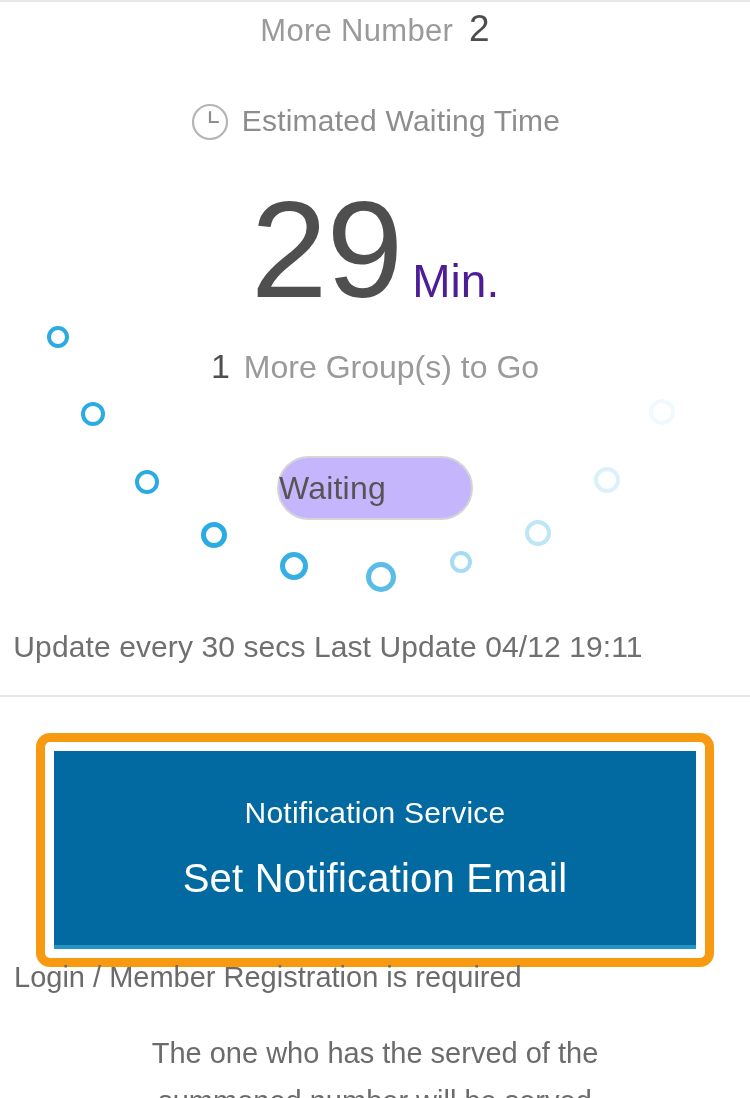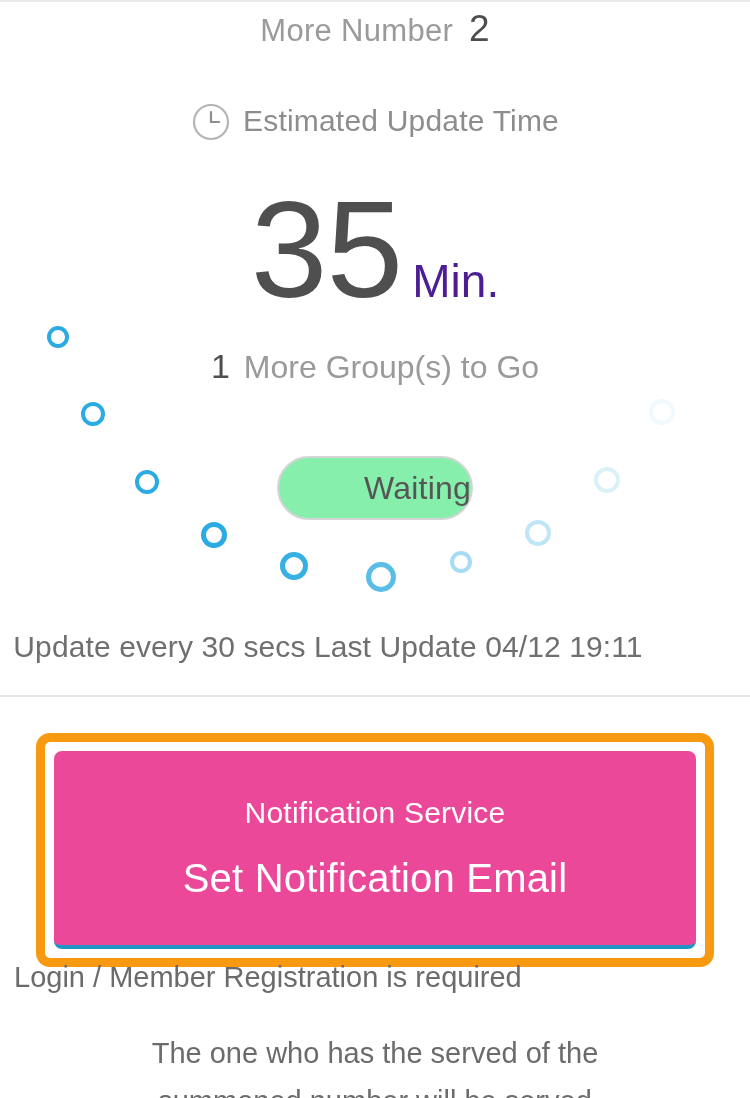--- a/index.html
+++ b/index.html
@@ -141,24 +141,24 @@
 
   
   .waiting-pill {
     position: absolute;
     top: 454px;
     left: 277px;
     width: 196px;
     height: 64px;
     border: 2px solid #d5d5d5;
     border-radius: 34px;
-    background: #86efac;
+    background: #c4b5fd;
     display: flex;
     align-items: center;
-    justify-content: flex-end;
+    justify-content: flex-start;
     box-sizing: border-box;
   }
   .waiting-pill-label {
     font-size: 32px;
     color: #555555;
     letter-spacing: 0.2px;
   }
 
   
   .update-line {
@@ -192,24 +192,24 @@
     height: 234px;
     border: 9px solid #F89A11;
     border-radius: 14px;
     box-sizing: border-box;
     background: #ffffff;
     padding: 9px;
   }
   .notify-button {
     width: 100%;
     height: 100%;
-    background: #ec4899;
+    background: #0369a1;
     border: 0;
     border-bottom: 4px solid #2295c4;
-    border-radius: 8px;
+    border-radius: 0;
     box-sizing: border-box;
     display: flex;
     flex-direction: column;
     align-items: center;
     justify-content: center;
     cursor: pointer;
     font-family: "Liberation Sans", sans-serif;
     padding: 0;
   }
   .notify-service-label {
@@ -262,25 +262,25 @@
       <span class="your-number-label">More Number</span><span class="your-number-value">2</span>
     </div>
 
     <div class="ewt-row">
       <span class="clock-icon">
         <svg viewBox="0 0 40 40" width="40" height="40" aria-hidden="true">
           <circle cx="20" cy="20" r="17" fill="none" stroke="#b5b5b5" stroke-width="2.2"></circle>
           <line x1="20" y1="20" x2="20" y2="10" stroke="#8d8d8d" stroke-width="2.2" stroke-linecap="round"></line>
           <line x1="20" y1="20" x2="28" y2="20" stroke="#8d8d8d" stroke-width="2.2" stroke-linecap="round"></line>
         </svg>
-      </span><span class="ewt-label">Estimated Update Time</span>
+      </span><span class="ewt-label">Estimated Waiting Time</span>
     </div>
 
     <div class="minutes-row">
-      <span class="minutes-value">35</span><span class="minutes-unit">Min.</span>
+      <span class="minutes-value">29</span><span class="minutes-unit">Min.</span>
     </div>
 
     <div class="groups-row">
       <span class="groups-count">1</span><span class="groups-label">More Group(s) to Go</span>
     </div>
 
     <div class="spinner" id="spinner">
         <span class="dot" style="width: 22px; height: 22px; left: 47px; top: 24px; border-width: 4px; border-color: rgb(43, 171, 226); opacity: 1;"></span>
         <span class="dot" style="width: 24px; height: 24px; left: 81px; top: 100px; border-width: 4.5px; border-color: rgb(43, 171, 226); opacity: 1;"></span>
         <span class="dot" style="width: 24px; height: 24px; left: 135px; top: 168px; border-width: 4.5px; border-color: rgb(43, 171, 226); opacity: 1;"></span>

